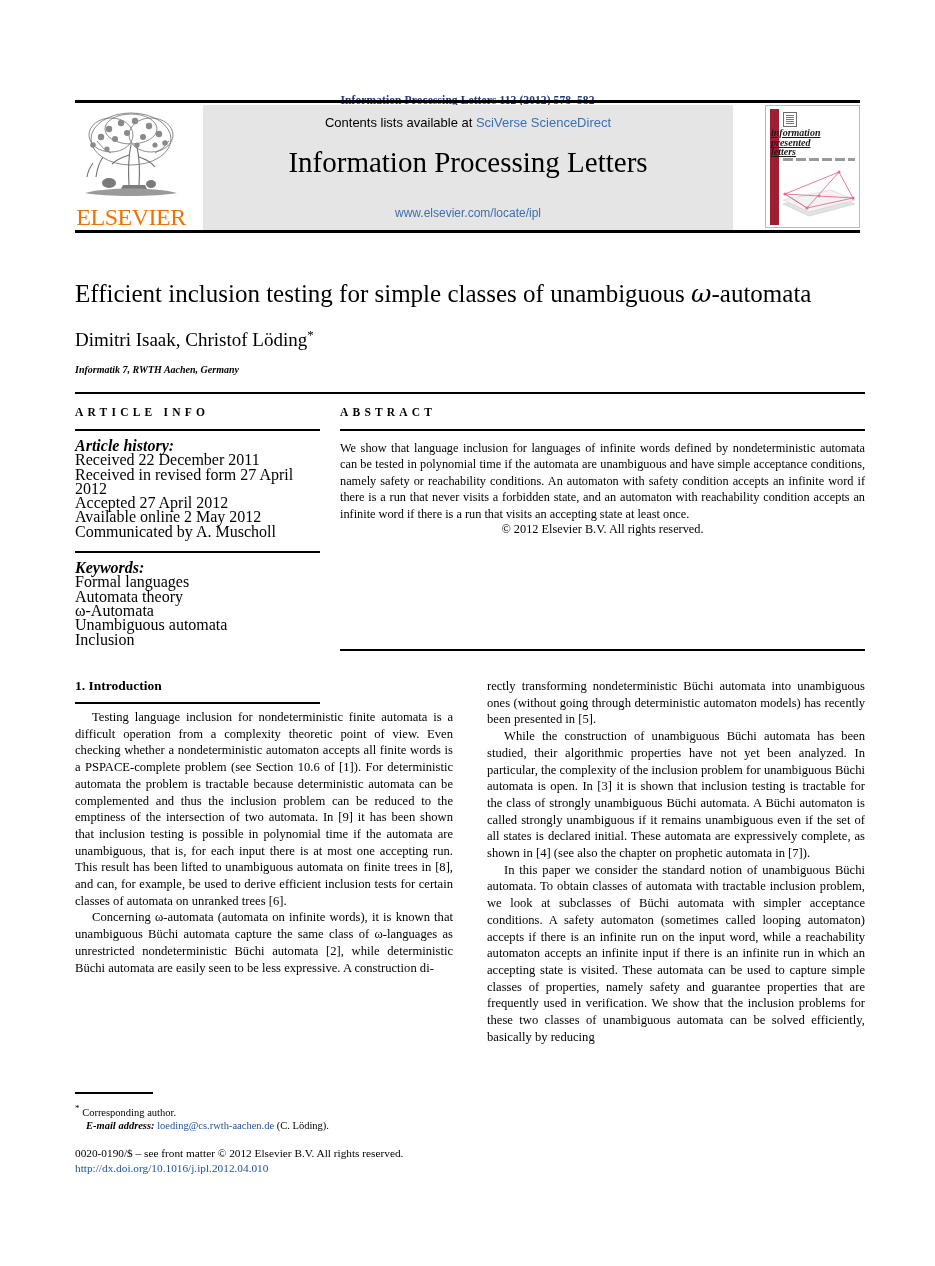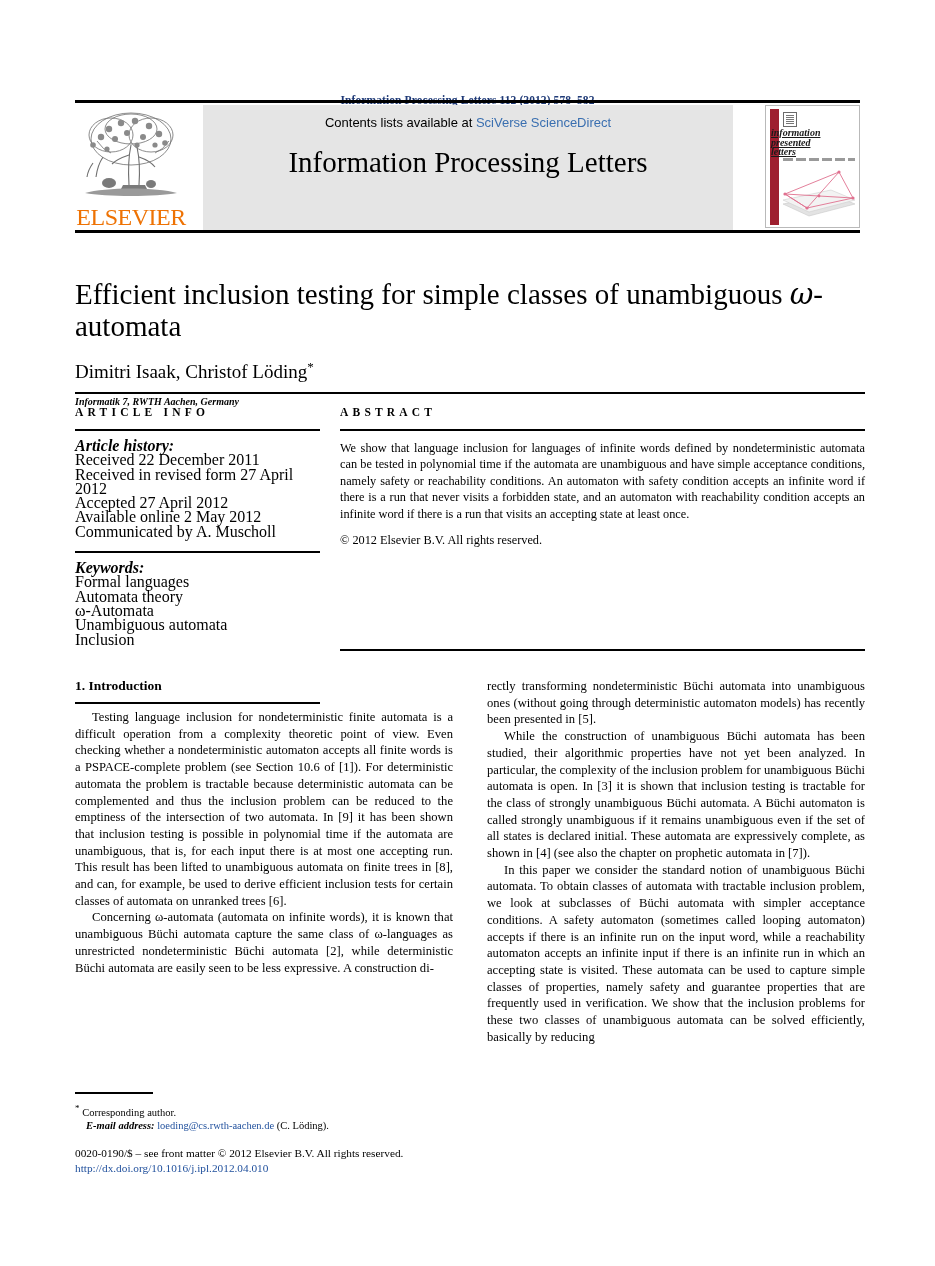--- a/index.html
+++ b/index.html
@@ -167,21 +167,21 @@
   }
 
   
   .title-block {
     position: absolute;
     left: 75px; top: 278px;
     width: 790px;
   }
   .paper-title {
     font-family: "Liberation Serif", serif;
-    font-size: 29px;
+    font-size: 25px;
     line-height: 32px;
     color: #000;
     margin: 0;
     font-weight: normal;
   }
   .paper-title .omega { font-style: italic; font-family: "DejaVu Serif", serif; }
   .authors {
     margin-top: 17px;
     font-family: "Liberation Serif", serif;
     font-size: 19px;
@@ -268,22 +268,22 @@
   }
   .abs-text {
     margin-top: 9px;
     font-family: "Liberation Serif", serif;
     font-size: 12.3px;
     line-height: 16.4px;
     text-align: justify;
     color: #000;
   }
   .abs-copy {
-    margin-top: 11px;
-    text-align: left;
+    margin-top: 0;
+    text-align: center;
     font-family: "Liberation Serif", serif;
     font-size: 12.3px;
     color: #000;
   }
   .abs-hr2 {
     position: absolute;
     left: 0; top: 243px;
     width: 525px; height: 2px;
     background: #000;
   }
@@ -404,20 +404,21 @@
         <path d="M6 86 C26 80 78 80 98 86 C78 90 26 90 6 86 Z" fill="#9a9a9a"></path>
       </svg>
       <div class="elsevier-word">ELSEVIER</div>
     </div>
 
     <div class="journal-banner">
       <div class="banner-contents">
         <span>Contents lists available at </span><span class="sd-link">SciVerse ScienceDirect</span>
       </div>
       <div class="banner-title">Information Processing Letters</div>
+      <div class="banner-url">www.elsevier.com/locate/ipl</div>
     </div>
 
     <div class="cover-thumb">
       <div class="cover-spine"></div>
       <div class="cover-elsbox"></div>
       <div class="cover-title">
         <div>information</div>
         <div>presented</div>
         <div>letters</div>
       </div>

